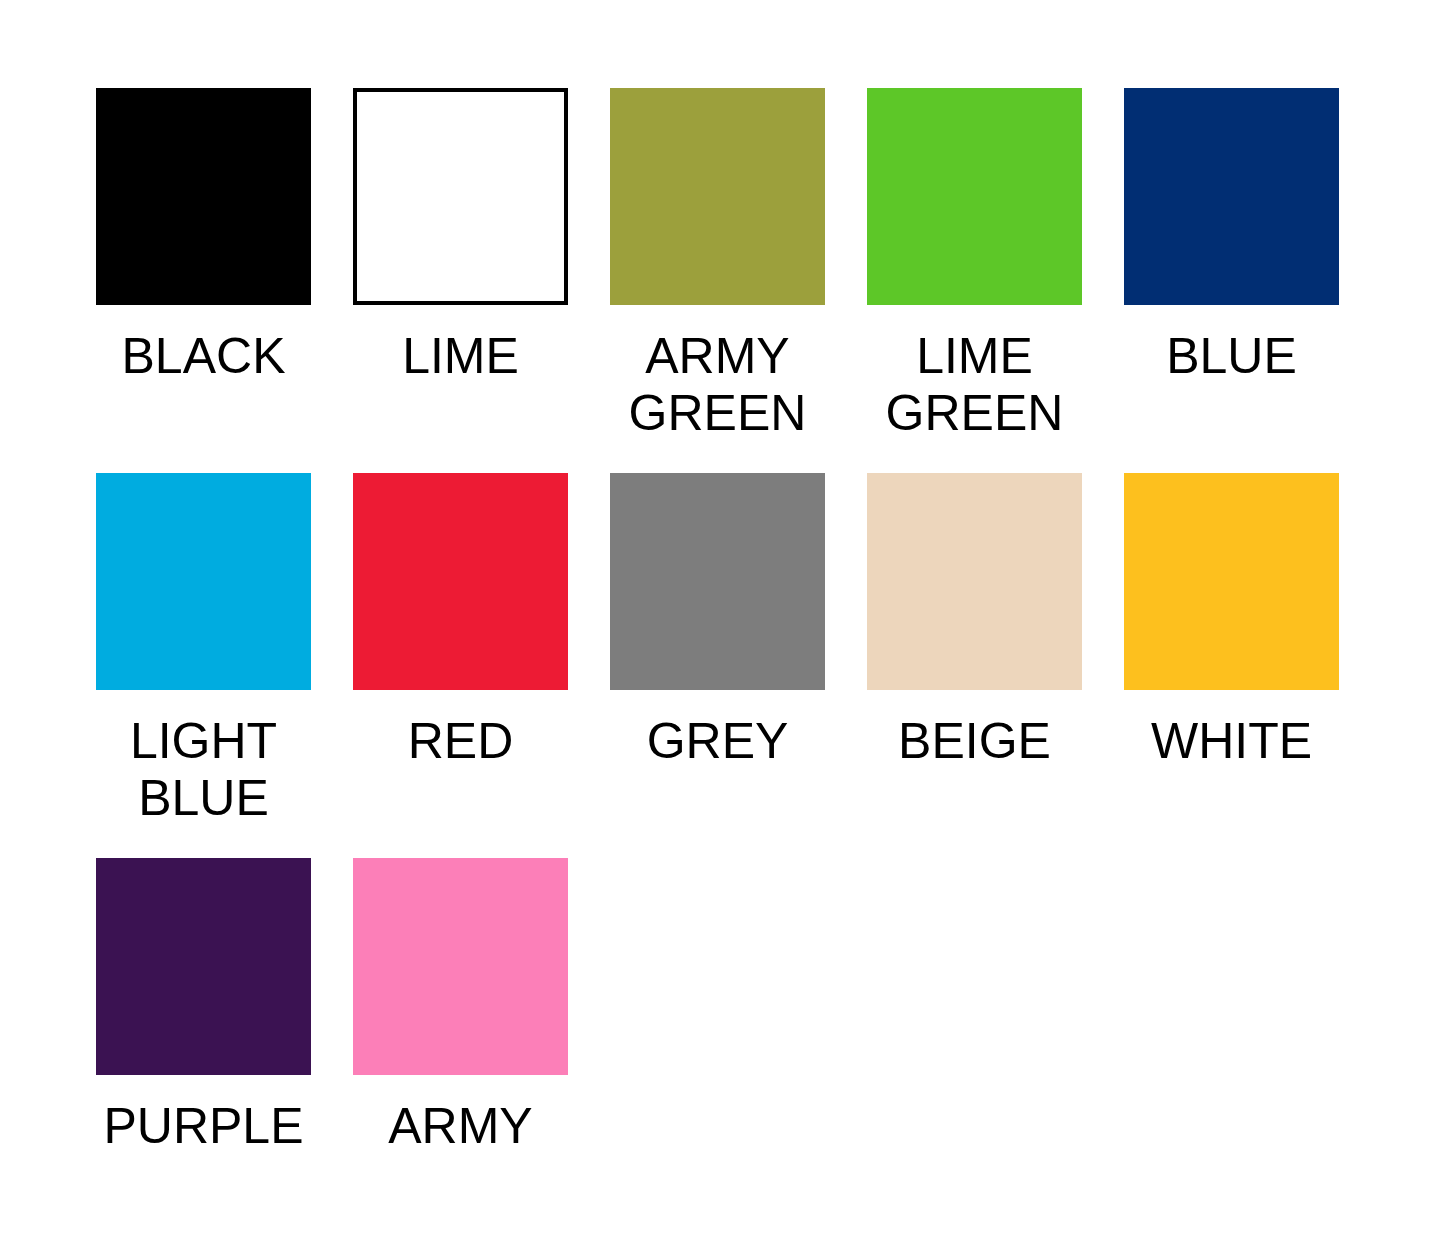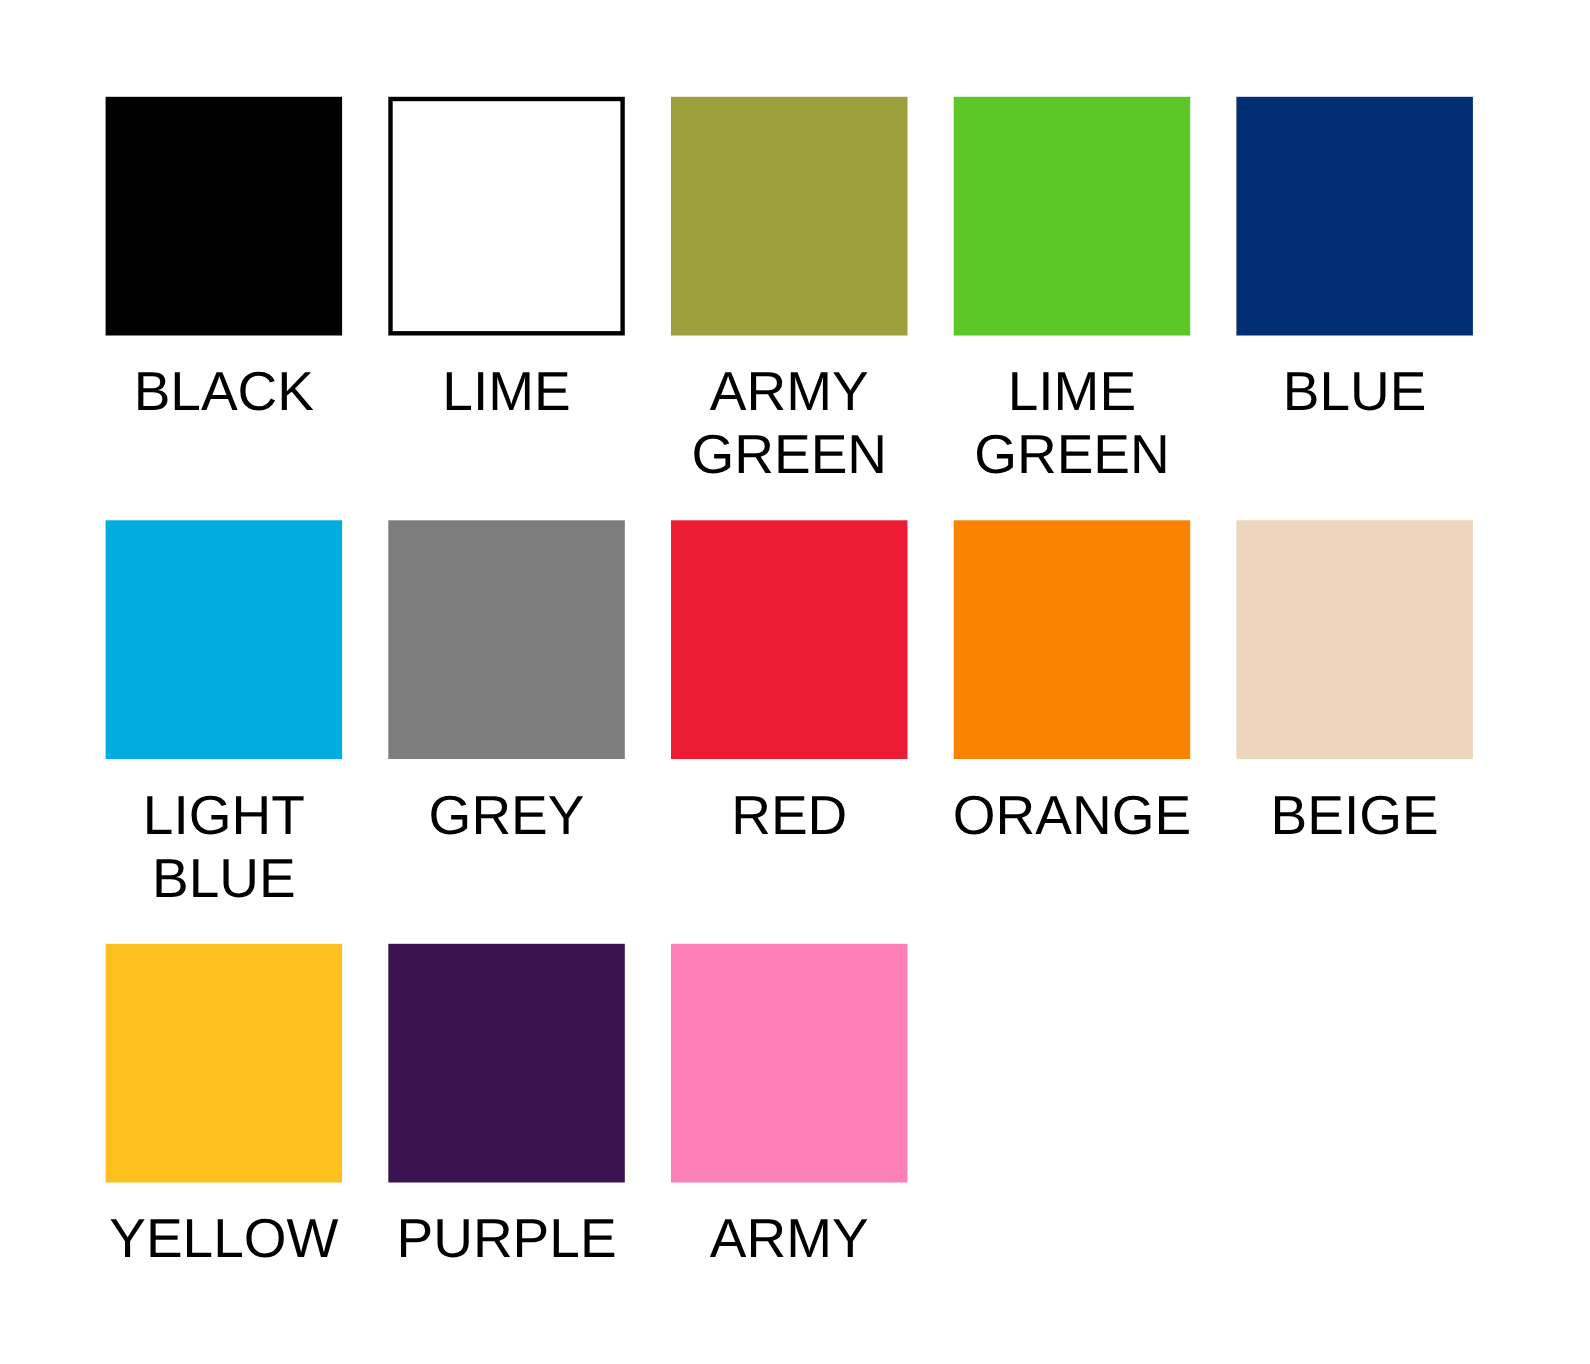--- a/index.html
+++ b/index.html
@@ -96,38 +96,34 @@
       <div class="swatch-cell">
         <div class="swatch-chip" style="background: rgb(1, 46, 115);"></div>
         <div class="swatch-label">BLUE</div>
       </div>
       <div class="swatch-cell">
         <div class="swatch-chip" style="background: rgb(0, 172, 224);"></div>
         <div class="swatch-label">LIGHT
 BLUE</div>
       </div>
       <div class="swatch-cell">
-        <div class="swatch-chip" style="background: rgb(125, 125, 125);"></div>
-        <div class="swatch-label">GREY</div>
-      </div>
-      <div class="swatch-cell">
         <div class="swatch-chip" style="background: rgb(237, 27, 52);"></div>
         <div class="swatch-label">RED</div>
       </div>
       <div class="swatch-cell">
-        <div class="swatch-chip" style="background: rgb(250, 132, 0);"></div>
-        <div class="swatch-label">ORANGE</div>
+        <div class="swatch-chip" style="background: rgb(125, 125, 125);"></div>
+        <div class="swatch-label">GREY</div>
       </div>
       <div class="swatch-cell">
         <div class="swatch-chip" style="background: rgb(237, 214, 188);"></div>
         <div class="swatch-label">BEIGE</div>
       </div>
       <div class="swatch-cell">
         <div class="swatch-chip" style="background: rgb(253, 192, 30);"></div>
-        <div class="swatch-label">YELLOW</div>
+        <div class="swatch-label">WHITE</div>
       </div>
       <div class="swatch-cell">
         <div class="swatch-chip" style="background: rgb(59, 18, 82);"></div>
         <div class="swatch-label">PURPLE</div>
       </div>
       <div class="swatch-cell">
         <div class="swatch-chip" style="background: rgb(252, 127, 184);"></div>
         <div class="swatch-label">ARMY</div>
       </div>
       <div class="swatch-cell empty">

